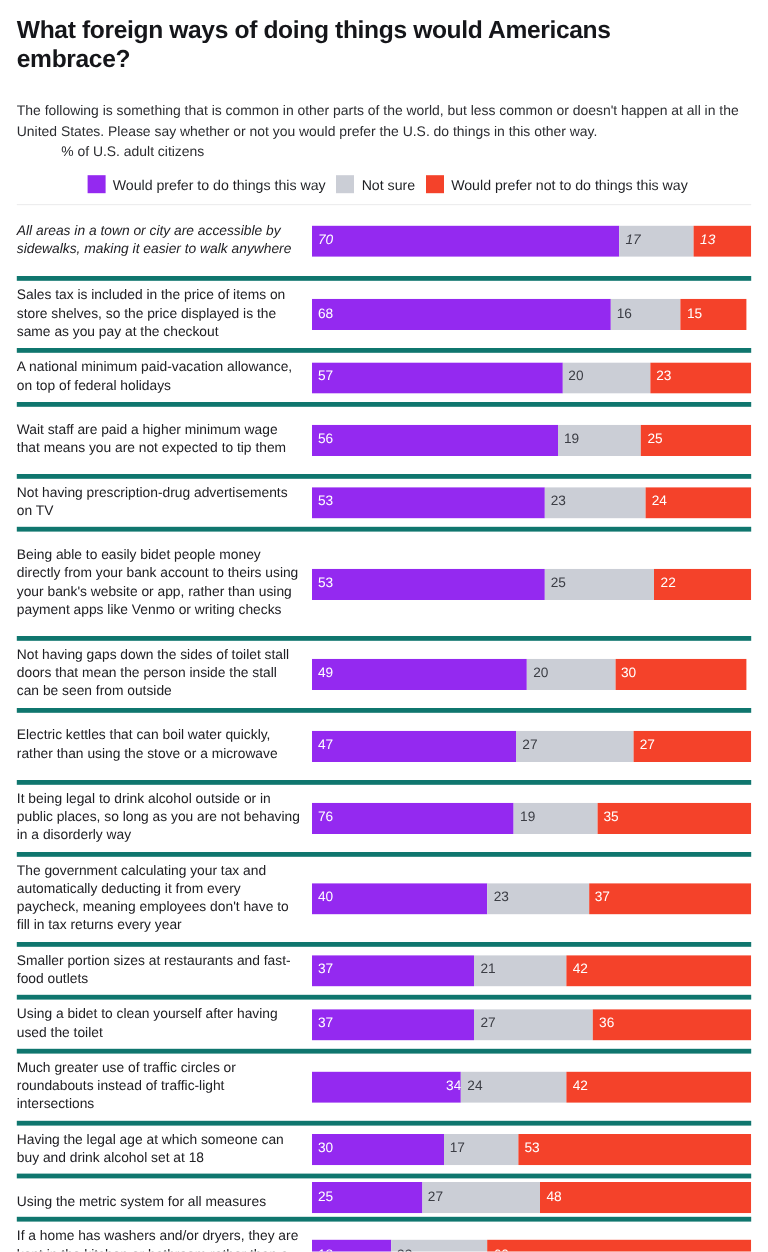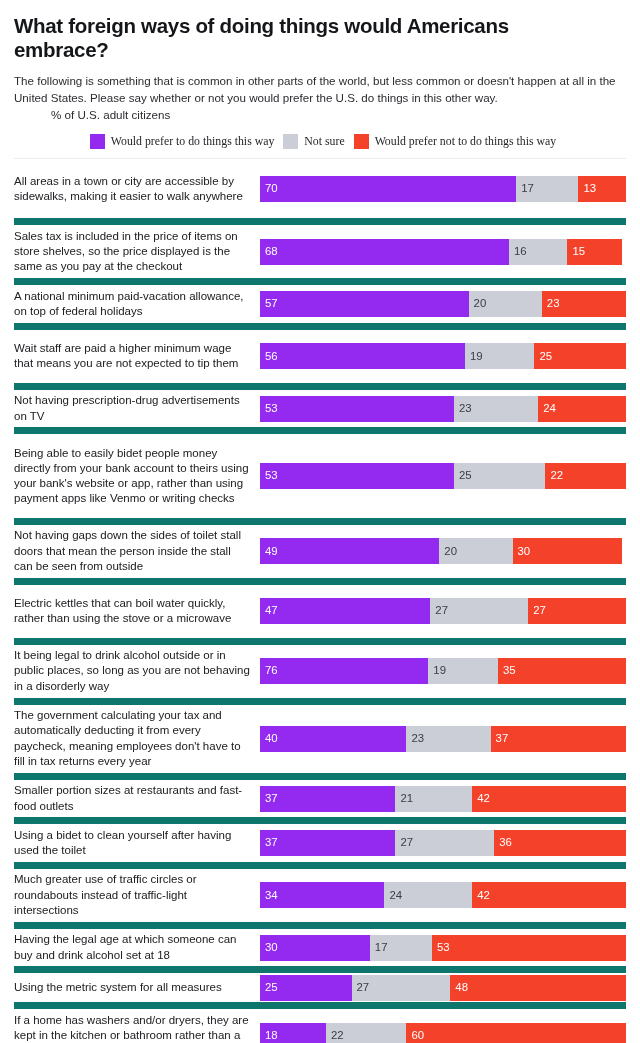--- a/index.html
+++ b/index.html
@@ -31,21 +31,21 @@
     line-height: 1.15;
     letter-spacing: -0.3px;
     color: #15161a;
     margin: 4px 0 0 0;
     max-width: 590px;
   }
   .subtitle {
     font-size: 11.6px;
     line-height: 1.42;
     color: #2b2c30;
-    margin-top: 12px;
+    margin-top: 24px;
     max-width: 612px;
   }
   .units {
     font-size: 11.6px;
     line-height: 1.42;
     color: #2b2c30;
     margin-top: 1px;
     margin-left: 37px;
   }
 
@@ -66,36 +66,36 @@
   .legend-swatch {
     width: 15px;
     height: 15px;
     flex: 0 0 auto;
     display: block;
   }
   .legend-label {
     font-size: 11.8px;
     color: #1f2024;
     white-space: nowrap;
-    font-family: Liberation Serif, serif;
   }
 
   
   .chart {
     margin-top: 9px;
     flex: 1 1 auto;
   }
   .row {
     display: flex;
     align-items: center;
-    border-top: 7px solid #0f766e;
+    border-top: 4px solid #0f766e;
     box-sizing: border-box;
   }
   .row:first-child {
     border-top: 1px solid #ededee;
+    font-style: italic;
   }
   .row-label {
     width: 246px;
     flex: 0 0 246px;
     box-sizing: border-box;
     padding: 4px 10px 4px 0;
     font-size: 11.5px;
     line-height: 1.33;
     color: #202024;
   }
@@ -341,21 +341,21 @@
             <div class="seg seg-not" style="width: 36%;">
               <span>36</span>
             </div>
           </div>
         </div>
       </div>
       <div class="row" style="height: 59.9px;">
         <div class="row-label">Much greater use of traffic circles or roundabouts instead of traffic-light intersections</div>
         <div class="row-bar">
           <div class="bar-track">
-            <div class="seg seg-pref" style="width: 34%;">
+            <div class="seg seg-pref" style="width: 34%; justify-content: flex-end;">
               <span>34</span>
             </div>
             <div class="seg seg-ns" style="width: 24%;">
               <span>24</span>
             </div>
             <div class="seg seg-not" style="width: 42%;">
               <span>42</span>
             </div>
           </div>
         </div>
@@ -369,21 +369,21 @@
             </div>
             <div class="seg seg-ns" style="width: 17%;">
               <span>17</span>
             </div>
             <div class="seg seg-not" style="width: 53%;">
               <span>53</span>
             </div>
           </div>
         </div>
       </div>
-      <div class="row" style="height: 36px;">
+      <div class="row" style="height: 36px; align-items: flex-end;">
         <div class="row-label">Using the metric system for all measures</div>
         <div class="row-bar">
           <div class="bar-track">
             <div class="seg seg-pref" style="width: 25%;">
               <span>25</span>
             </div>
             <div class="seg seg-ns" style="width: 27%;">
               <span>27</span>
             </div>
             <div class="seg seg-not" style="width: 48%;">

